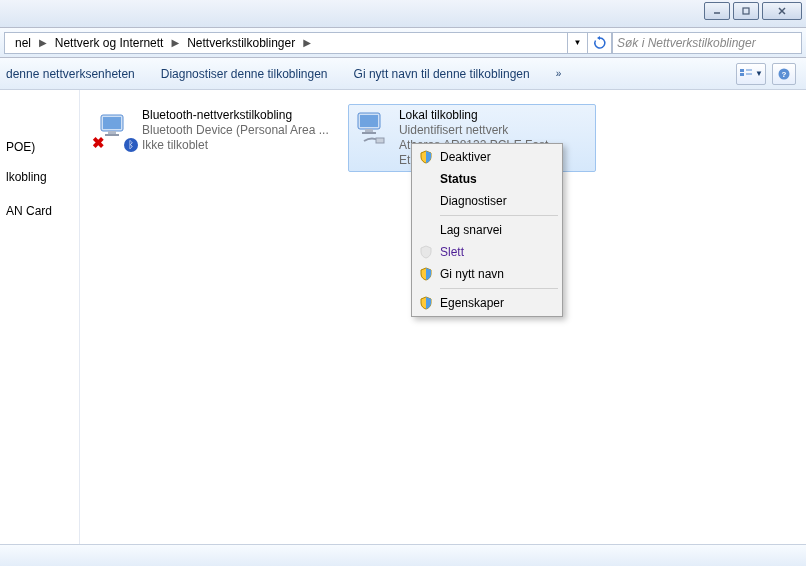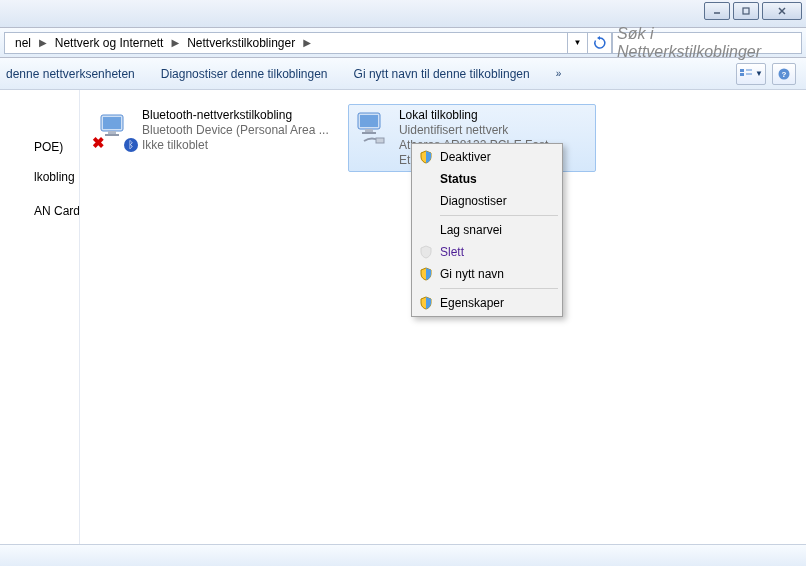--- a/index.html
+++ b/index.html
@@ -8,29 +8,29 @@
   .titlebar { height: 28px; background: linear-gradient(to bottom,#f0f4fb,#dbe6f4); border-bottom:1px solid #b6bccb; display:flex; justify-content:flex-end; align-items:flex-start; padding-right:4px; gap:3px; }
   .win-btn { width:26px; height:18px; margin-top:2px; border:1px solid #5b7190; border-radius:2px; background:linear-gradient(to bottom,#eef3fa,#cdd9ec); display:flex; align-items:center; justify-content:center; font-size:10px; color:#4a5a73;}
   .win-btn svg{ width:10px;height:10px; }
 
   .addrbar { height:30px; display:flex; align-items:center; background:linear-gradient(to bottom,#f7fbff,#e3edf9); border-bottom:1px solid #b6bccb; padding:0 4px; }
   .breadcrumb { flex:1; height:22px; border:1px solid #b0bdd1; background:#fff; display:flex; align-items:center; font-size:12px; color:#000; position:relative; padding-left:4px;}
   .bc-seg{ display:flex; align-items:center; height:100%; padding:0 6px; }
   .bc-arrow{ font-size:10px; color:#555; padding:0 2px;}
   .refresh-box{ width:24px;height:22px;border:1px solid #b0bdd1;background:#fff;display:flex;align-items:center;justify-content:center;border-left:none;}
   .dd-box{ width:20px;height:22px;border:1px solid #b0bdd1;background:#fff;display:flex;align-items:center;justify-content:center;border-left:none;font-size:8px;}
-  .search-box{ width:190px;height:22px;border:1px solid #b0bdd1;background:#fff;display:flex;align-items:center;padding:0 4px;font-size:16px;color:#888; font-style:italic;}
+  .search-box{ width:190px;height:22px;border:1px solid #b0bdd1;background:#fff;display:flex;align-items:center;padding:0 4px;font-size:12px;color:#888; font-style:italic;}
 
   .cmdbar{ height:32px; background:linear-gradient(to bottom,#f7fbff,#e3edf9); border-bottom:1px solid #c7d1e0; display:flex; align-items:center; padding-left:6px; font-size:12px; color:#1a3e6e; gap:26px;}
   .cmd-item{ color:#1a3e6e; }
   .cmd-right{ margin-left:auto; display:flex; align-items:center; gap:6px; padding-right:10px;}
   .view-btn{ width:30px;height:22px;border:1px solid #b0bdd1;background:linear-gradient(to bottom,#fff,#e6eefc);border-radius:2px;display:flex;align-items:center;justify-content:center;}
 
   .content{ position:relative; height:calc(566px - 28px - 30px - 32px - 22px); display:flex; }
-  .sidebar{ width:80px; border-right:1px solid #e4e9f2; padding-top:10px; font-size:12px; color:#000;padding-left:28px; }
+  .sidebar{ width:80px; border-right:1px solid #e4e9f2; padding-top:10px; font-size:12px; color:#000; }
   .side-item{ padding:4px 6px; white-space:nowrap; overflow:hidden;}
   .side-item.bold{ font-weight:400;}
 
   .main{ flex:1; position:relative; padding:14px 10px; display:flex; gap:10px; align-items:flex-start;}
 
   .conn-item{ width:248px; display:flex; gap:6px; padding:3px; font-size:12px; border:1px solid transparent;border-radius:2px;}
   .conn-item.selected{ background:linear-gradient(to bottom,#eaf3fd,#d6e8fb); border:1px solid #9ec4ef;}
   .conn-icon{ width:42px; height:42px; display:flex; align-items:center; justify-content:center; position:relative;}
   .conn-text{ display:flex; flex-direction:column; line-height:15px;}
   .conn-title{ color:#000;}

